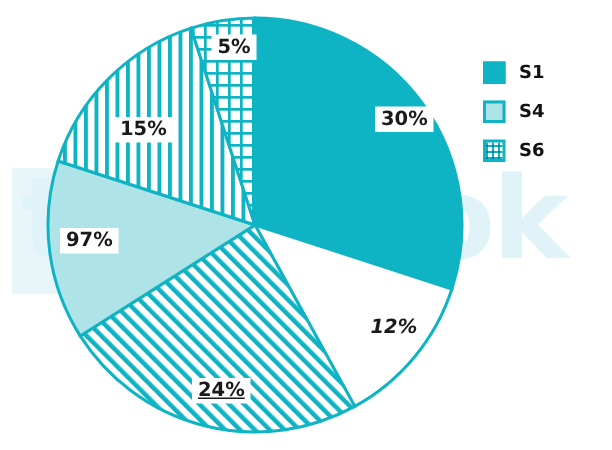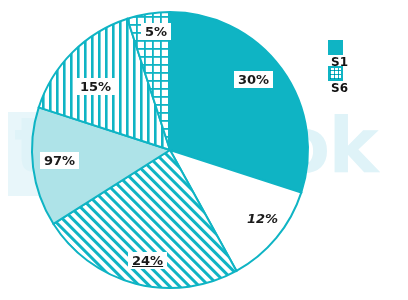--- a/index.html
+++ b/index.html
@@ -75,21 +75,20 @@
     top: 40px;
     z-index: 4;
     display: flex;
     flex-direction: column;
     gap: 10px;
   }
   .legend-row {
     display: flex;
     align-items: center;
     height: 16px;
-    flex-direction: column;
   }
   .legend-swatch {
     width: 15px;
     height: 15px;
     flex: 0 0 auto;
     box-sizing: border-box;
   }
   .legend-text {
     margin-left: 9px;
     font-size: 12px;
@@ -132,32 +131,36 @@
         <path d="M 170 150 L 170.00 12.00 A 138 138 0 0 1 301.25 192.64 Z" fill="#0FB4C4" stroke="#0FB4C4" stroke-width="2"></path>
         <path d="M 170 150 L 301.25 192.64 A 138 138 0 0 1 236.48 270.93 Z" fill="#ffffff" stroke="#0FB4C4" stroke-width="2"></path>
         <path d="M 170 150 L 236.48 270.93 A 138 138 0 0 1 53.48 223.94 Z" fill="url(#pat-diagonal-sw)" stroke="#0FB4C4" stroke-width="2"></path>
         <path d="M 170 150 L 53.48 223.94 A 138 138 0 0 1 38.75 107.36 Z" fill="#AEE3E8" stroke="#0FB4C4" stroke-width="2"></path>
         <path d="M 170 150 L 38.75 107.36 A 138 138 0 0 1 127.36 18.75 Z" fill="url(#pat-vertical)" stroke="#0FB4C4" stroke-width="2"></path>
         <path d="M 170 150 L 127.36 18.75 A 138 138 0 0 1 170.00 12.00 Z" fill="url(#pat-grid)" stroke="#0FB4C4" stroke-width="2"></path>
       </g>
   </svg>
 
   <div id="labels-layer">
-      <div class="slice-label" style="left: 234px; top: 71px;">30%</div>
+      <div class="slice-label" style="left: 250px; top: 71px;">30%</div>
       <div class="slice-label nobox" style="left: 243px; top: 210px;">12%</div>
       <div class="slice-label" style="left: 128px; top: 252px; text-decoration: underline;">24%</div>
       <div class="slice-label" style="left: 40px; top: 152px;">97%</div>
       <div class="slice-label" style="left: 76px; top: 78px;">15%</div>
       <div class="slice-label" style="left: 141px; top: 23px;">5%</div>
     </div>
 
   <div id="legend">
       <div class="legend-row">
         <span class="legend-swatch" style="border: 2px solid rgb(15, 180, 196); background-color: rgb(15, 180, 196);"></span>
         <span class="legend-text">S1</span>
       </div>
       <div class="legend-row">
+        <span class="legend-swatch" style="border: 2px solid rgb(15, 180, 196); background-color: rgb(174, 227, 232);"></span>
+        <span class="legend-text">S4</span>
+      </div>
+      <div class="legend-row">
         <span class="legend-swatch" style="border: 2px solid rgb(15, 180, 196); background-color: rgb(255, 255, 255); background-image: repeating-linear-gradient(90deg, rgb(15, 180, 196) 0px, rgb(15, 180, 196) 1.5px, rgb(255, 255, 255) 1.5px, rgb(255, 255, 255) 4px), repeating-linear-gradient(0deg, rgb(15, 180, 196) 0px, rgb(15, 180, 196) 1.5px, rgb(255, 255, 255) 1.5px, rgb(255, 255, 255) 4px); background-blend-mode: multiply;"></span>
         <span class="legend-text">S6</span>
       </div>
     </div>
 
 </div>
 
 </body></html>

